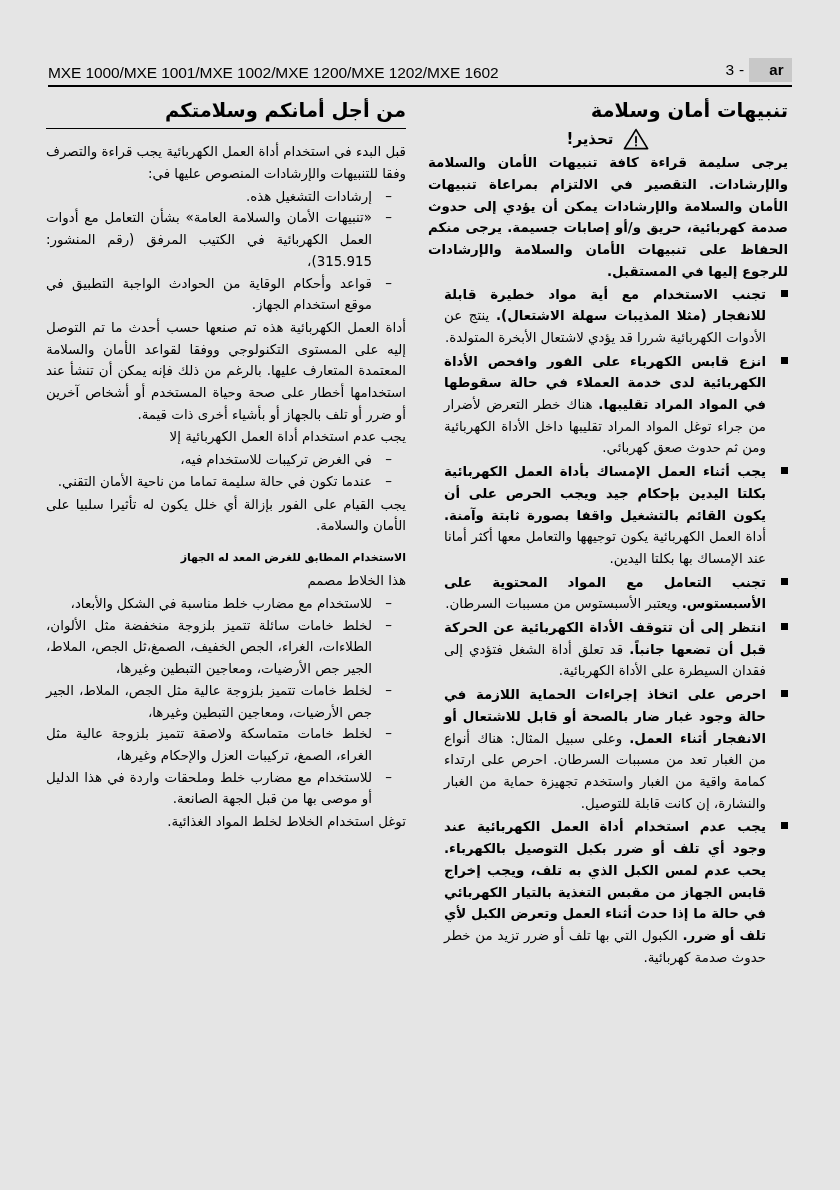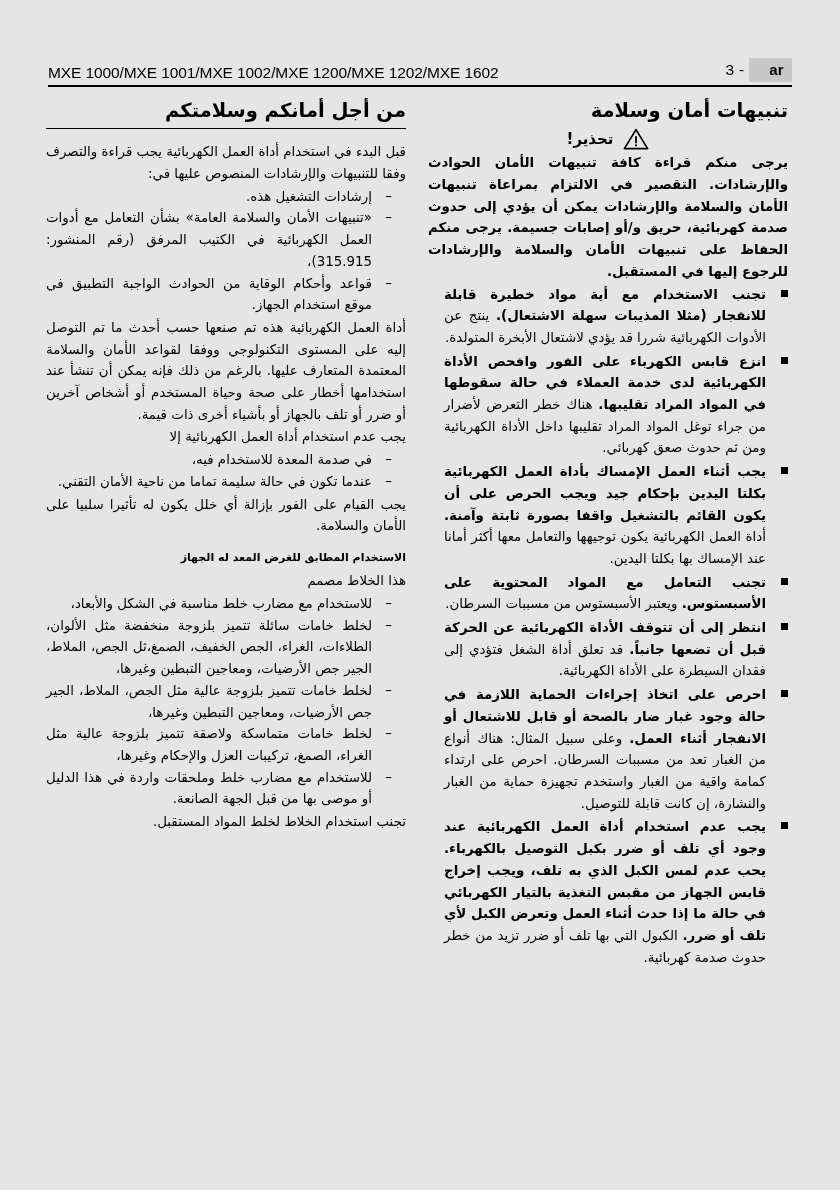--- a/index.html
+++ b/index.html
@@ -231,21 +231,21 @@
         </li>
       </ul>
 
       <p class="body">أداة العمل الكهربائية هذه تم صنعها حسب أحدث ما تم التوصل إليه على المستوى التكنولوجي ووفقا لقواعد الأمان والسلامة المعتمدة المتعارف عليها. بالرغم من ذلك فإنه يمكن أن تنشأ عند استخدامها أخطار على صحة وحياة المستخدم أو أشخاص آخرين أو ضرر أو تلف بالجهاز أو بأشياء أخرى ذات قيمة.</p>
 
       <p class="body">يجب عدم استخدام أداة العمل الكهربائية إلا</p>
 
       <ul class="dash-list">
         <li>
           <span class="dash-marker">–</span>
-          <span>في صدمة المعدة للاستخدام فيه،</span>
+          <span>في الغرض تركيبات للاستخدام فيه،</span>
         </li>
         <li>
           <span class="dash-marker">–</span>
           <span>عندما تكون في حالة سليمة تماما من ناحية الأمان التقني.</span>
         </li>
       </ul>
 
       <p class="body">يجب القيام على الفور بإزالة أي خلل يكون له تأثيرا سلبيا على الأمان والسلامة.</p>
 
       <h2 class="sub-title">الاستخدام المطابق للغرض المعد له الجهاز</h2>
@@ -268,39 +268,39 @@
         <li>
           <span class="dash-marker">–</span>
           <span>لخلط خامات متماسكة ولاصقة تتميز بلزوجة عالية مثل الغراء، الصمغ، تركيبات العزل والإحكام وغيرها،</span>
         </li>
         <li>
           <span class="dash-marker">–</span>
           <span>للاستخدام مع مضارب خلط وملحقات واردة في هذا الدليل أو موصى بها من قبل الجهة الصانعة.</span>
         </li>
       </ul>
 
-      <p class="body">تجنب استخدام الخلاط لخلط المواد المستقبل.</p>
+      <p class="body">توغل استخدام الخلاط لخلط المواد الغذائية.</p>
     </div>
 
     <div class="col">
 
       <h1 class="sec-title">تنبيهات أمان وسلامة</h1>
 
       <div class="warn-block">
         <div class="warn-row">
           <span class="warn-word">تحذير!</span>
           <span class="warn-tri">
             <svg viewBox="0 0 26 22" width="26" height="22" aria-hidden="true">
               <path d="M13 1.6 L24.6 20.6 L1.4 20.6 Z" fill="none" stroke="#000" stroke-width="1.7" stroke-linejoin="round"></path>
               <rect x="12.1" y="8.2" width="1.8" height="7.0" fill="#000"></rect>
               <rect x="12.1" y="16.4" width="1.8" height="1.9" fill="#000"></rect>
             </svg>
           </span>
         </div>
-        <p class="body bold">يرجى منكم قراءة كافة تنبيهات الأمان الحوادث والإرشادات. التقصير في الالتزام بمراعاة تنبيهات الأمان والسلامة والإرشادات يمكن أن يؤدي إلى حدوث صدمة كهربائية، حريق و/أو إصابات جسيمة. يرجى منكم الحفاظ على تنبيهات الأمان والسلامة والإرشادات للرجوع إليها في المستقبل.</p>
+        <p class="body bold">يرجى سليمة قراءة كافة تنبيهات الأمان والسلامة والإرشادات. التقصير في الالتزام بمراعاة تنبيهات الأمان والسلامة والإرشادات يمكن أن يؤدي إلى حدوث صدمة كهربائية، حريق و/أو إصابات جسيمة. يرجى منكم الحفاظ على تنبيهات الأمان والسلامة والإرشادات للرجوع إليها في المستقبل.</p>
       </div>
 
       <ul class="sq-list">
         <li>
           <span class="sq-marker"></span>
           <span class="lead-bold">تجنب الاستخدام مع أية مواد خطيرة قابلة للانفجار (مثلا المذيبات سهلة الاشتعال).</span><span> ينتج عن الأدوات الكهربائية شررا قد يؤدي لاشتعال الأبخرة المتولدة.</span>
         </li>
         <li>
           <span class="sq-marker"></span>
           <span class="lead-bold">انزع قابس الكهرباء على الفور وافحص الأداة الكهربائية لدى خدمة العملاء في حالة سقوطها في المواد المراد تقليبها.</span><span> هناك خطر التعرض لأضرار من جراء توغل المواد المراد تقليبها داخل الأداة الكهربائية ومن ثم حدوث صعق كهربائي.</span>

